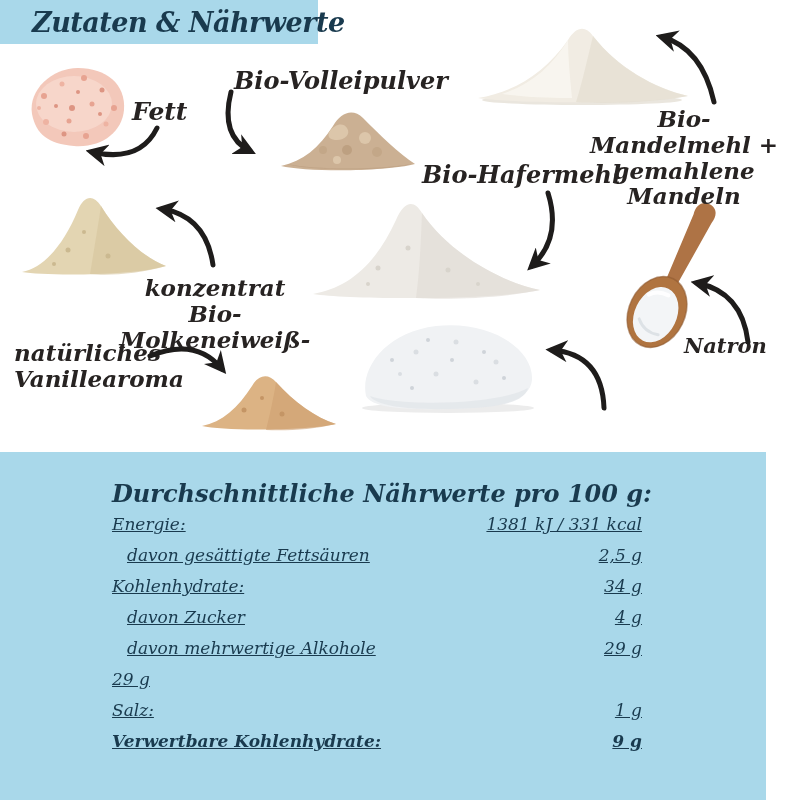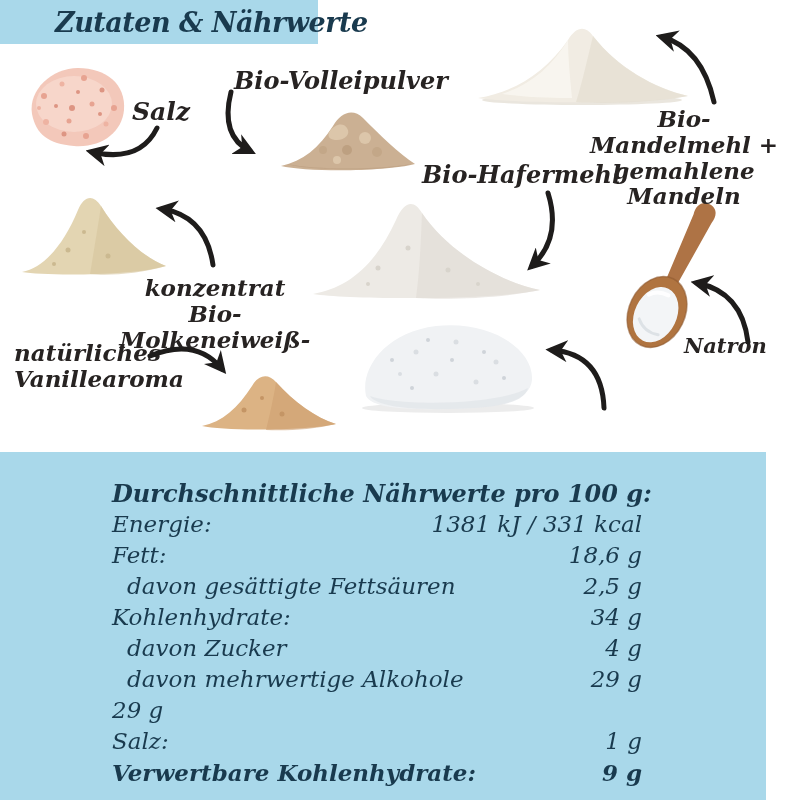--- a/index.html
+++ b/index.html
@@ -7,33 +7,33 @@
     --ink:#193a4e;
     --label:#272322;
     --arrow:#1e1c1b;
   }
   html,body{margin:0;padding:0;}
   body{width:800px;height:800px;background:#fff;font-family:"DejaVu Serif",serif;overflow:hidden;}
   .page{position:relative;width:800px;height:800px;background:#ffffff;}
 
   
   .header-band{position:absolute;left:0;top:0;width:318px;height:44px;background:var(--accent);display:flex;align-items:center;}
-  .header-title{padding-left:55px;font-size:27px;font-weight:bold;font-style:italic;color:var(--ink);letter-spacing:-0.5px;white-space:nowrap;}
+  .header-title{padding-left:32px;font-size:27px;font-weight:bold;font-style:italic;color:var(--ink);letter-spacing:-0.5px;white-space:nowrap;}
 
   
   .illustration{position:absolute;left:0;top:44px;width:800px;height:408px;}
   .pile{position:absolute;}
   .ing-label{position:absolute;font-weight:bold;font-style:italic;color:var(--label);white-space:nowrap;line-height:1.12;}
   .ing-label.center{text-align:center;white-space:normal;}
   .arrows{position:absolute;left:0;top:0;width:800px;height:460px;pointer-events:none;}
 
   
   .nutrition{position:absolute;left:0;top:452px;width:766px;height:348px;background:var(--accent);box-sizing:border-box;padding:26px 124px 0 112px;color:var(--ink);}
   .nut-title{font-size:24px;font-weight:bold;font-style:italic;line-height:31px;white-space:nowrap;}
-  .nut-row{display:flex;justify-content:space-between;font-size:23px;font-style:italic;line-height:31px;}
+  .nut-row{display:flex;justify-content:space-between;font-size:17px;font-style:italic;line-height:31px;text-decoration:underline;}
   .nut-row .nut-label{white-space:nowrap;}
   .nut-row .nut-value{white-space:nowrap;}
   .nut-row.indent .nut-label{padding-left:15px;}
   .nut-row.bold{font-weight:bold;}
 </style>
 </head>
 <body>
 
 <div class="page">
 
@@ -147,21 +147,21 @@
       <g transform="rotate(26 49 120)">
         <path d="M49,0 C58,0 61,8 59,16 L55,88 L43,88 L39,16 C37,7 41,0 49,0 Z" fill="#ae7345"></path>
         <ellipse cx="49" cy="120" rx="28" ry="37" fill="#b07440"></ellipse>
         <ellipse cx="49" cy="120" rx="28" ry="37" fill="none" stroke="#8f5a31" stroke-width="1.5" opacity="0.6"></ellipse>
         <ellipse cx="49" cy="123" rx="21" ry="29" fill="#f3f5f7"></ellipse>
         <path d="M34,108 Q40,100 52,100" stroke="#ffffff" stroke-width="4" fill="none" stroke-linecap="round" opacity="0.9"></path>
         <path d="M36,134 Q46,144 60,140" stroke="#dde2e6" stroke-width="3" fill="none" stroke-linecap="round"></path>
       </g>
     </svg>
 
-    <div class="ing-label" style="left:132px;top:54px;font-size:25px;">Salz</div>
+    <div class="ing-label" style="left:132px;top:54px;font-size:25px;">Fett</div>
     <div class="ing-label center" style="left:578px;top:62px;width:212px;font-size:23px;">
       <div>Bio-Mandelmehl +</div>
       <div>gemahlene Mandeln</div>
     </div>
     <div class="ing-label" style="left:234px;top:24px;font-size:24px;">Bio-Volleipulver</div>
     <div class="ing-label" style="left:422px;top:118px;font-size:24px;">Bio-Hafermehl</div>
     <div class="ing-label center" style="left:108px;top:231px;width:214px;font-size:23px;">
       <div>konzentrat</div>
       <div>Bio-Molkeneiweiß-</div>
     </div>
@@ -190,24 +190,20 @@
     </svg>
   </div>
 
   <div class="nutrition">
     <div class="nut-title">Durchschnittliche Nährwerte pro 100 g:</div>
     <div>
         <div class="nut-row">
           <span class="nut-label">Energie:</span>
           <span class="nut-value">1381 kJ / 331 kcal</span>
         </div>
-        <div class="nut-row">
-          <span class="nut-label">Fett:</span>
-          <span class="nut-value">18,6 g</span>
-        </div>
         <div class="nut-row indent">
           <span class="nut-label">davon gesättigte Fettsäuren</span>
           <span class="nut-value">2,5 g</span>
         </div>
         <div class="nut-row">
           <span class="nut-label">Kohlenhydrate:</span>
           <span class="nut-value">34 g</span>
         </div>
         <div class="nut-row indent">
           <span class="nut-label">davon Zucker</span>

